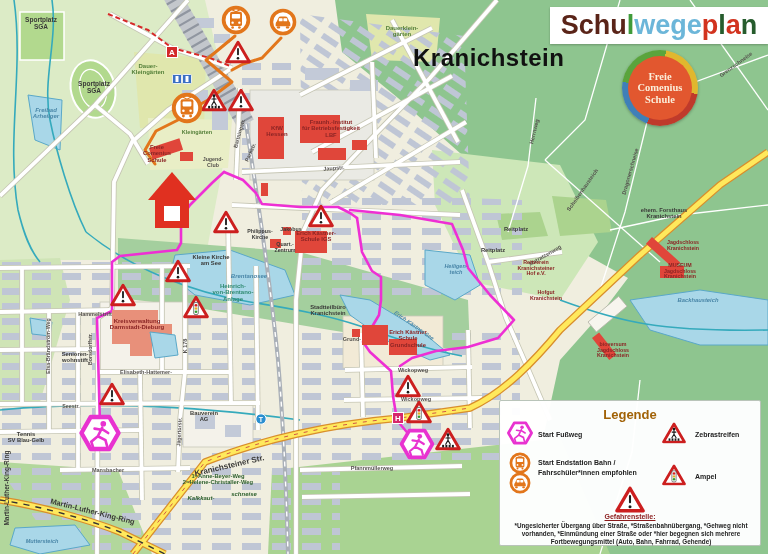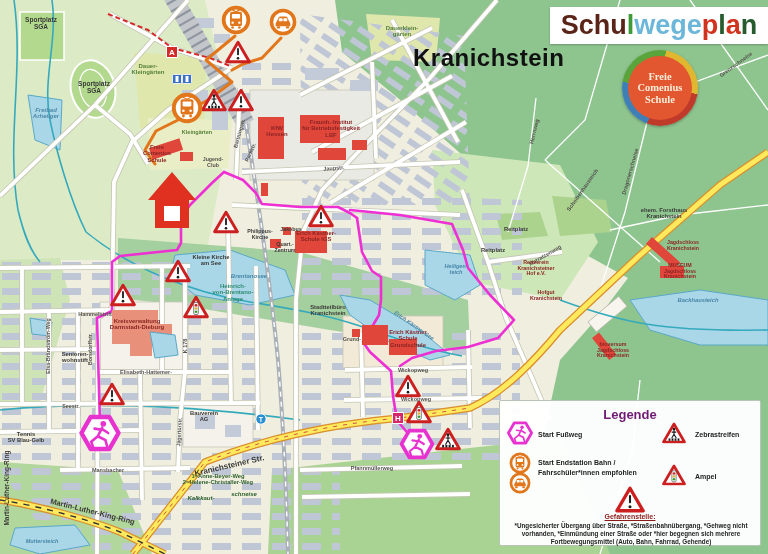--- a/index.html
+++ b/index.html
@@ -11,21 +11,21 @@
     display:flex; align-items:center; justify-content:center; box-shadow:0 1px 2px rgba(0,0,0,.25); }
   .logo-box span { font-size:27px; font-weight:800; letter-spacing:0; line-height:1; }
   .badge { position:absolute; left:622px; top:50px; width:76px; height:76px; border-radius:50%;
     background:conic-gradient(from 200deg,#3f7fb8 0 22%,#5aa43c 22% 47%,#e0b72e 47% 72%,#bf3a2b 72% 100%);
     display:flex; align-items:center; justify-content:center; box-shadow:0 1px 3px rgba(0,0,0,.3); }
   .badge-inner { width:64px; height:64px; border-radius:50%; background:#e2572f;
     display:flex; flex-direction:column; align-items:center; justify-content:center;
     font-family:"Liberation Serif", serif; color:#fbeeda; font-size:10.5px; font-weight:600; line-height:1.08; text-align:center; }
   .legend { position:absolute; left:499px; top:400px; width:262px; height:146px; background:rgba(255,255,255,.97);
     border:1px solid #b9c4b9; border-radius:2px; font-family:"Liberation Sans", sans-serif; }
-  .legend-title { position:absolute; top:6px; width:100%; text-align:center; font-size:13px; font-weight:700; color:#701a75; }
+  .legend-title { position:absolute; top:6px; width:100%; text-align:center; font-size:13px; font-weight:700; color:#a16207; }
   .lg-ico { position:absolute; }
   .lg-label { position:absolute; font-size:7px; font-weight:700; color:#222; white-space:pre-line; line-height:1.45; }
   .lg-haz-head { position:absolute; top:112px; width:100%; text-align:center; font-size:7px; font-weight:700;
     color:#8a1a1a; text-decoration:underline; }
   .lg-haz-text { position:absolute; top:121px; left:7px; width:248px; text-align:center; font-size:6.3px;
     font-weight:700; color:#222; line-height:1.25; }
 </style>
 </head>
 <body>
 

